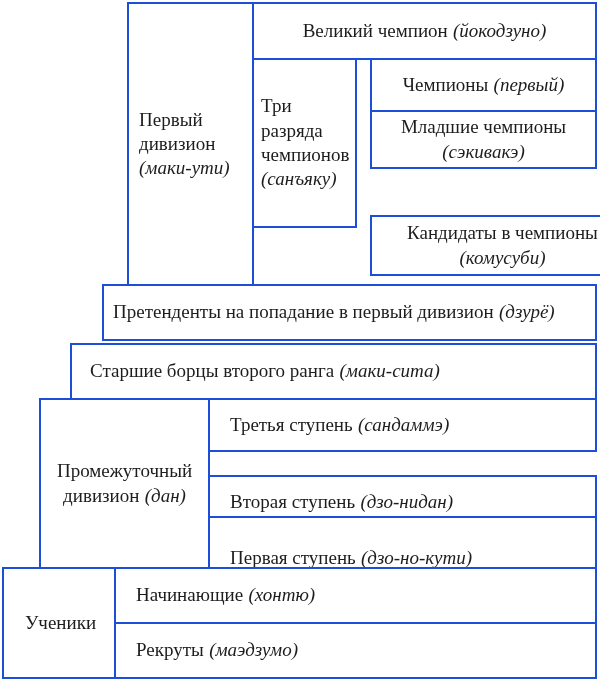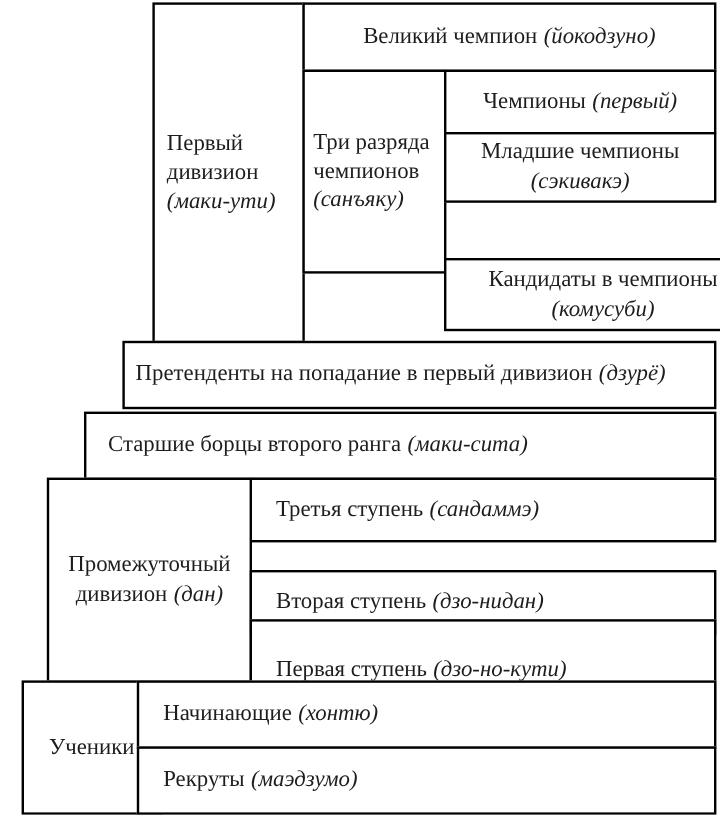--- a/index.html
+++ b/index.html
@@ -8,47 +8,47 @@
     width:600px;height:679px;
     background:#ffffff;
     font-family:"Liberation Serif","DejaVu Serif",serif;
     color:#1d1d1d;
     font-size:19px;
     line-height:1.28;
   }
   .cell{
     position:absolute;
     box-sizing:border-box;
-    border:2px solid #000000;
+    border:2px solid #1d4ed8;
     background:#ffffff;
     display:flex;
     flex-direction:column;
     justify-content:center;
   }
   .cell .inner{width:100%;}
   .center{text-align:center;}
   .left{text-align:left;}
   .line{display:block;}
   .term{font-style:italic;}
   .gap{margin-left:0.28em;}
   
   .c-makuuchi  {left:127px;top:2px;  width:127px;height:284px;padding-left:10px;}
   .c-yokozuna  {left:252px;top:2px;  width:345px;height:58px;}
-  .c-sanyaku   {left:252px;top:58px; width:120px;height:170px;padding-left:7px;}
+  .c-sanyaku   {left:252px;top:58px; width:105px;height:170px;padding-left:7px;}
   .c-ozeki     {left:370px;top:58px; width:227px;height:54px;}
   .c-sekiwake  {left:370px;top:110px;width:227px;height:59px;}
   .c-komusubi  {left:370px;top:167px;width:265px;height:61px;margin-top:48px;}
   .c-maegashira{left:252px;top:226px;width:345px;height:60px;}
   .c-juryo     {left:102px;top:284px;width:495px;height:57px;padding-left:9px;}
   .c-makushita {left:70px; top:343px;width:527px;height:57px;padding-left:18px;}
   .c-dan       {left:39px; top:398px;width:171px;height:171px;}
   .c-sandanme  {left:208px;top:398px;width:389px;height:54px;padding-left:20px;}
   .c-jonidan   {left:208px;top:475px;width:389px;height:54px;padding-left:20px;}
   .c-jonokuchi {left:208px;top:516px;width:389px;height:84px;padding-left:20px;}
-  .c-students  {left:2px;  top:567px;width:117px;height:112px;margin-left:16px;}
+  .c-students  {left:2px;  top:567px;width:117px;height:112px;}
   .c-honchu    {left:114px;top:567px;width:483px;height:57px;padding-left:20px;}
   .c-maezumo   {left:114px;top:622px;width:483px;height:57px;padding-left:20px;}
 </style>
 </head>
 <body>
 
 <div id="canvas">
 
   <div class="cell left c-makuuchi">
     <div class="inner">

